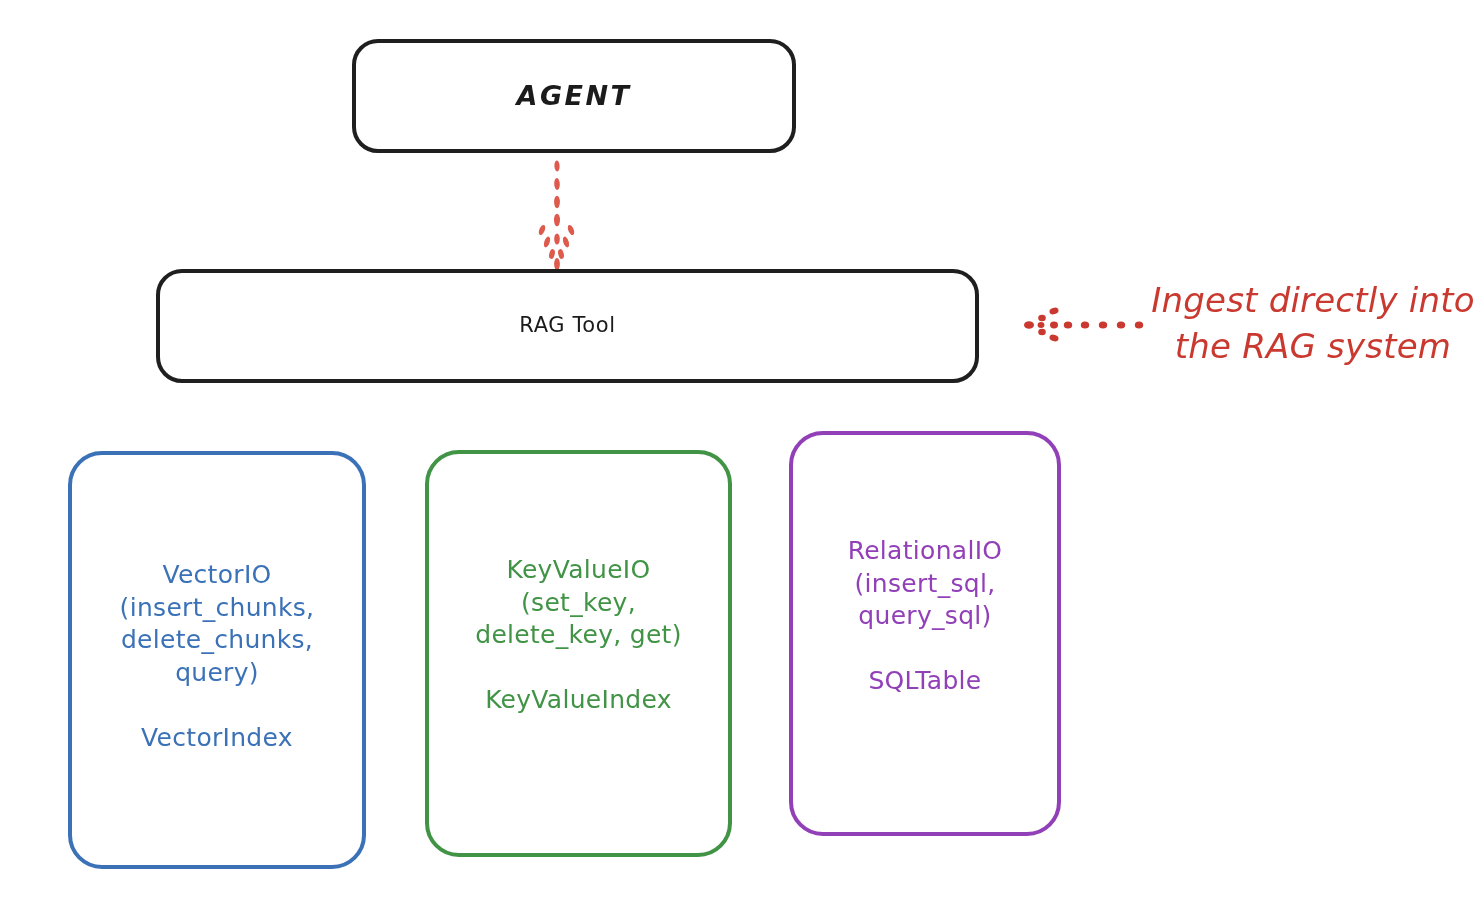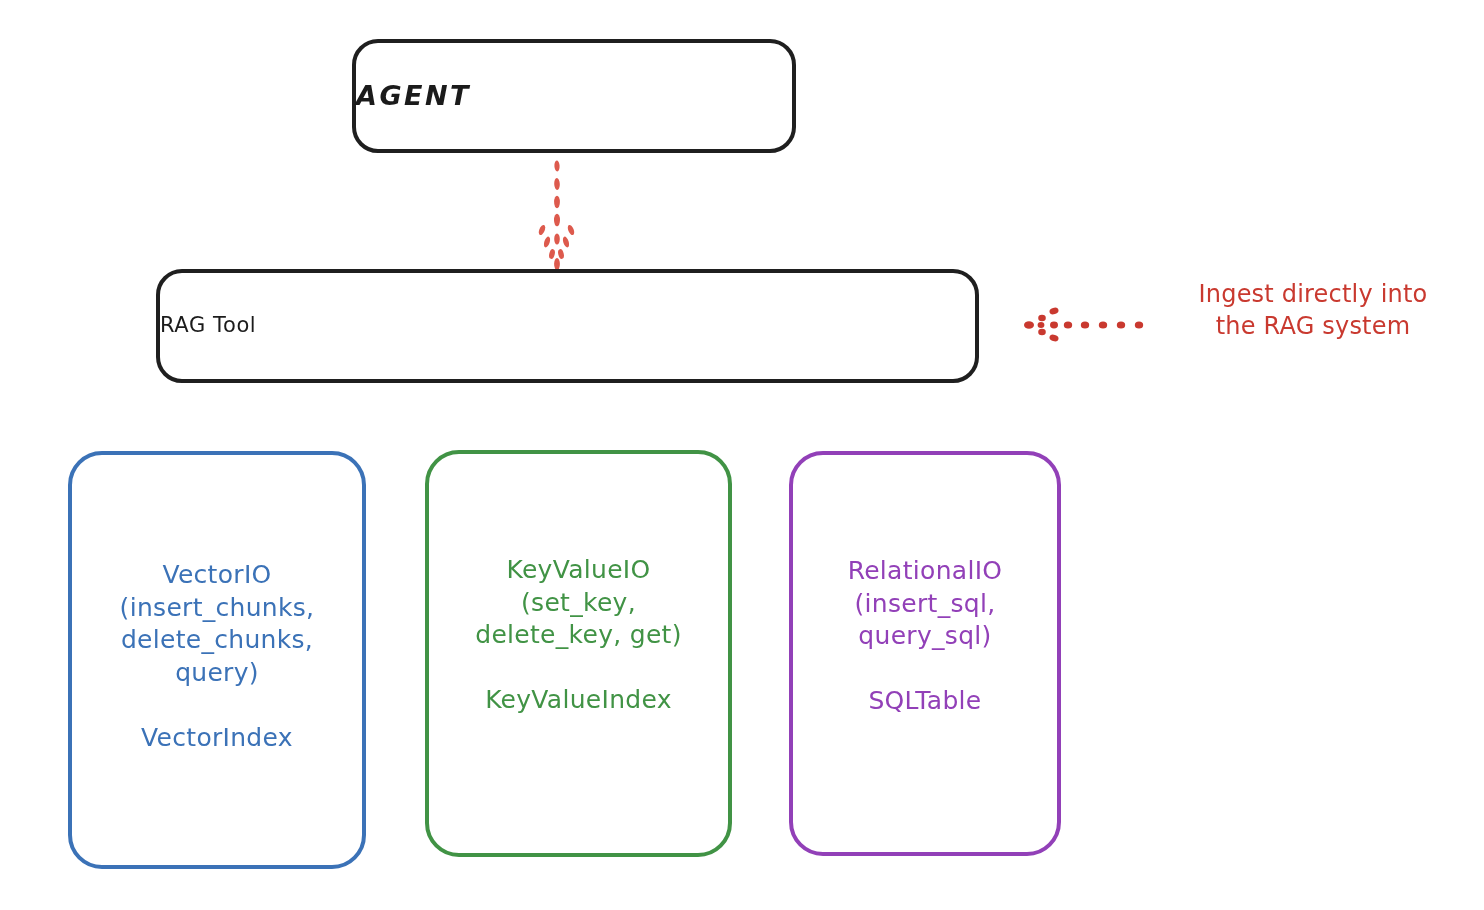--- a/index.html
+++ b/index.html
@@ -16,21 +16,21 @@
     width: 1484px;
     height: 910px;
     background: #ffffff;
     overflow: hidden;
   }
   .node {
     position: absolute;
     box-sizing: border-box;
     display: flex;
     align-items: center;
-    justify-content: flex-start;
+    justify-content: center;
     text-align: center;
     background: #ffffff;
   }
   .node-label {
     white-space: pre-line;
     line-height: 1.30;
   }
 
   
   #agent-box {
@@ -100,21 +100,21 @@
     height: 407px;
     border-color: #419345;
   }
   #keyvalueio-box .node-label {
     color: #419345;
     padding-top: 100px;
   }
 
   #relationalio-box {
     left: 789px;
-    top: 451px;
+    top: 431px;
     width: 272px;
     height: 405px;
     border-color: #9240b8;
   }
   #relationalio-box .node-label {
     color: #9240b8;
     padding-top: 100px;
   }
 
   
@@ -127,25 +127,26 @@
   }
 
   
   #ingest-annotation {
     position: absolute;
     left: 1148px;
     top: 278px;
     width: 330px;
     color: #c9392f;
     font-family: "DejaVu Sans", sans-serif;
-    font-size: 24px;
+    font-size: 34px;
     line-height: 1.34;
     text-align: center;
     white-space: pre-line;
     letter-spacing: 0.2px;
+    font-style: italic;
   }
   #ingest-arrow {
     position: absolute;
     left: 1020px;
     top: 296px;
     width: 125px;
     height: 56px;
   }
 </style>
 </head>

